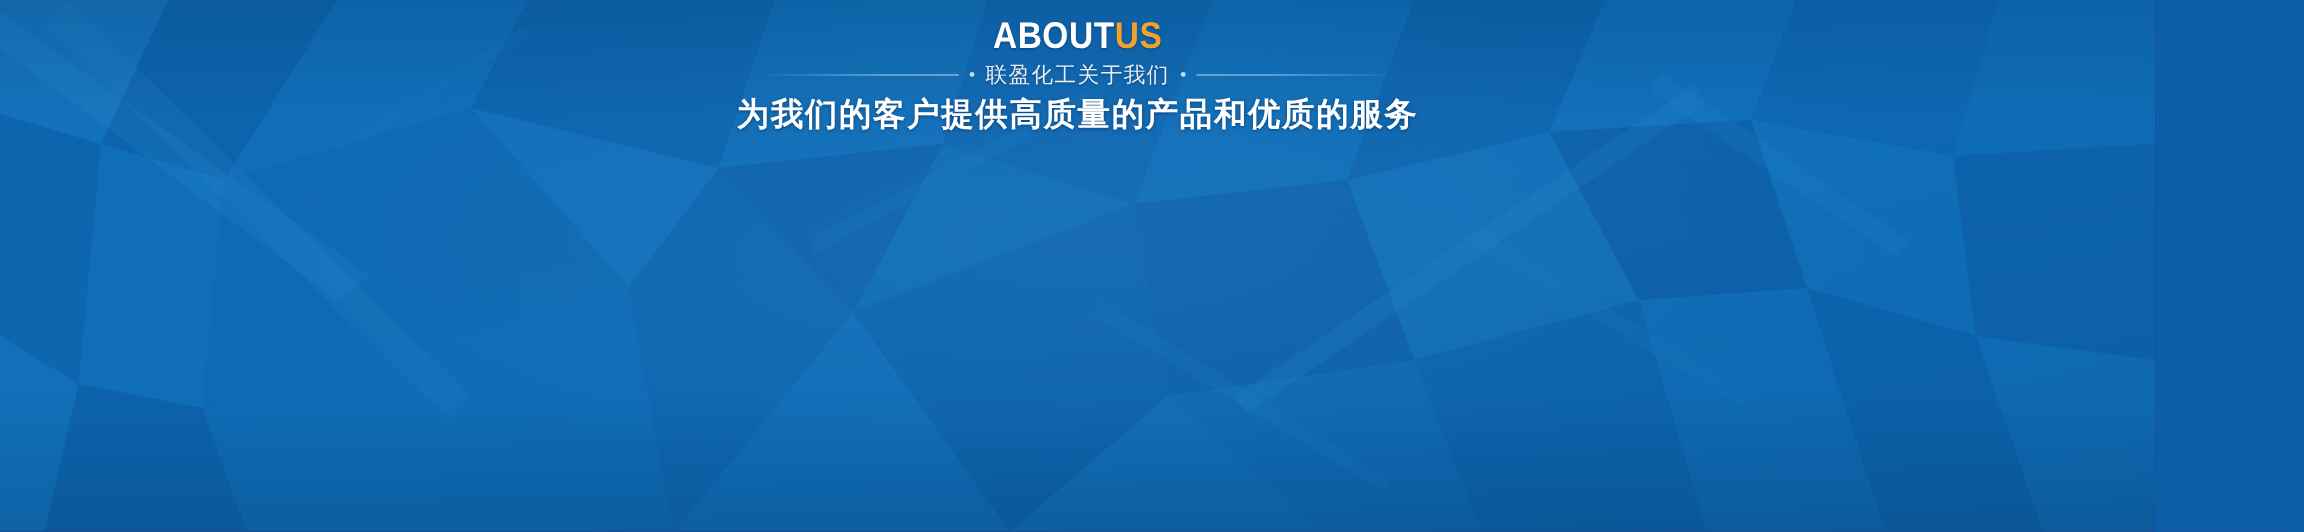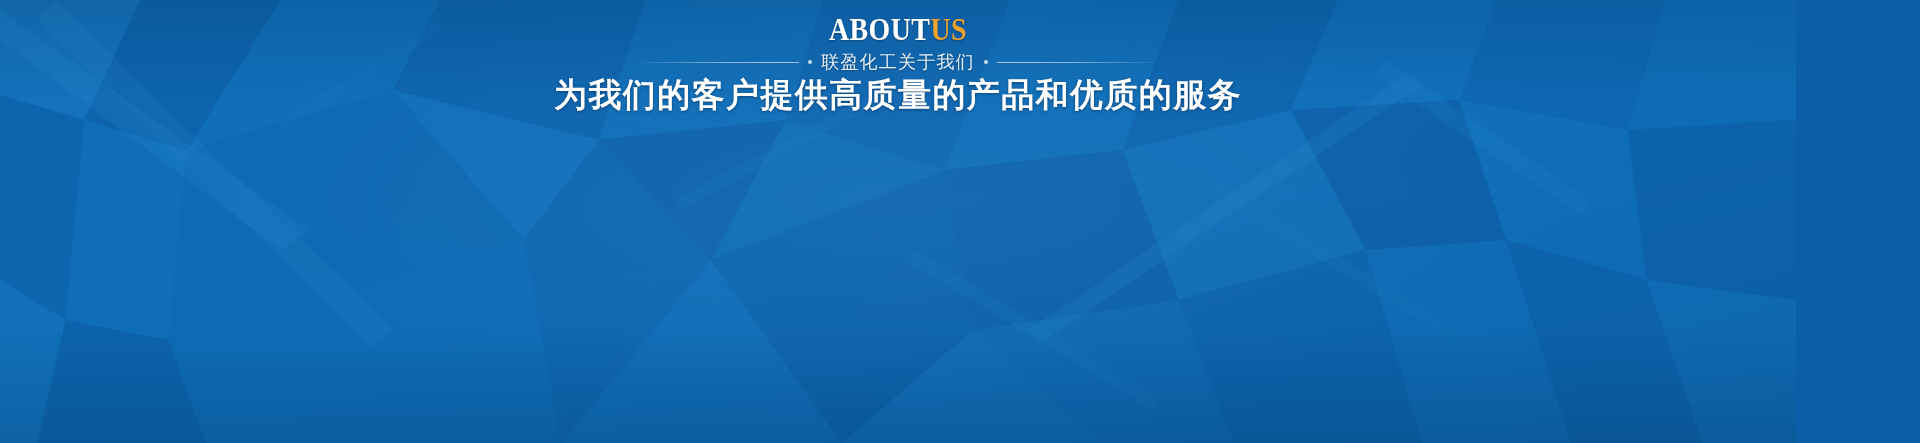--- a/index.html
+++ b/index.html
@@ -8,21 +8,21 @@
     padding: 0;
     background: #0b5ea8;
   }
 
   .banner {
     position: relative;
     width: 1796px;
     height: 443px;
     overflow: hidden;
     background: #701a75;
-    font-family: Liberation Serif, serif;
+    font-family: Liberation Sans, sans-serif;
   }
 
   
   .poly-layer {
     position: absolute;
     inset: 0;
     width: 100%;
     height: 100%;
     display: block;
   }
@@ -108,21 +108,21 @@
     font-size: 18px;
     line-height: 18px;
     letter-spacing: 1.2px;
     white-space: nowrap;
     text-shadow: 0 1px 2px rgba(0,30,66,0.4);
   }
 
   .headline-cn {
     margin-top: 6px;
     color: #ffffff;
-    font-size: 33px;
+    font-size: 27px;
     line-height: 34px;
     font-weight: 700;
     letter-spacing: 1.4px;
     white-space: nowrap;
     text-shadow: 0 1px 3px rgba(0,28,64,0.5);
   }
 </style>
 </head>
 <body>
 

